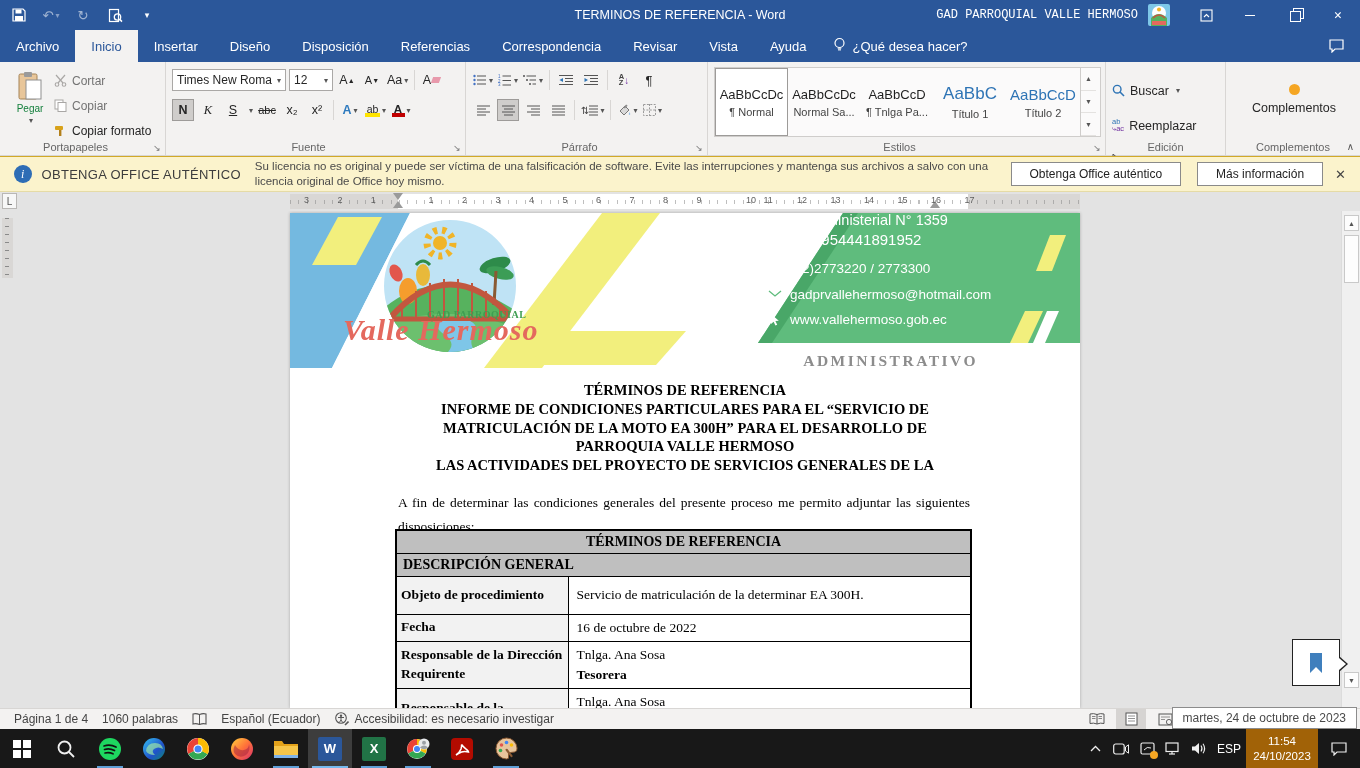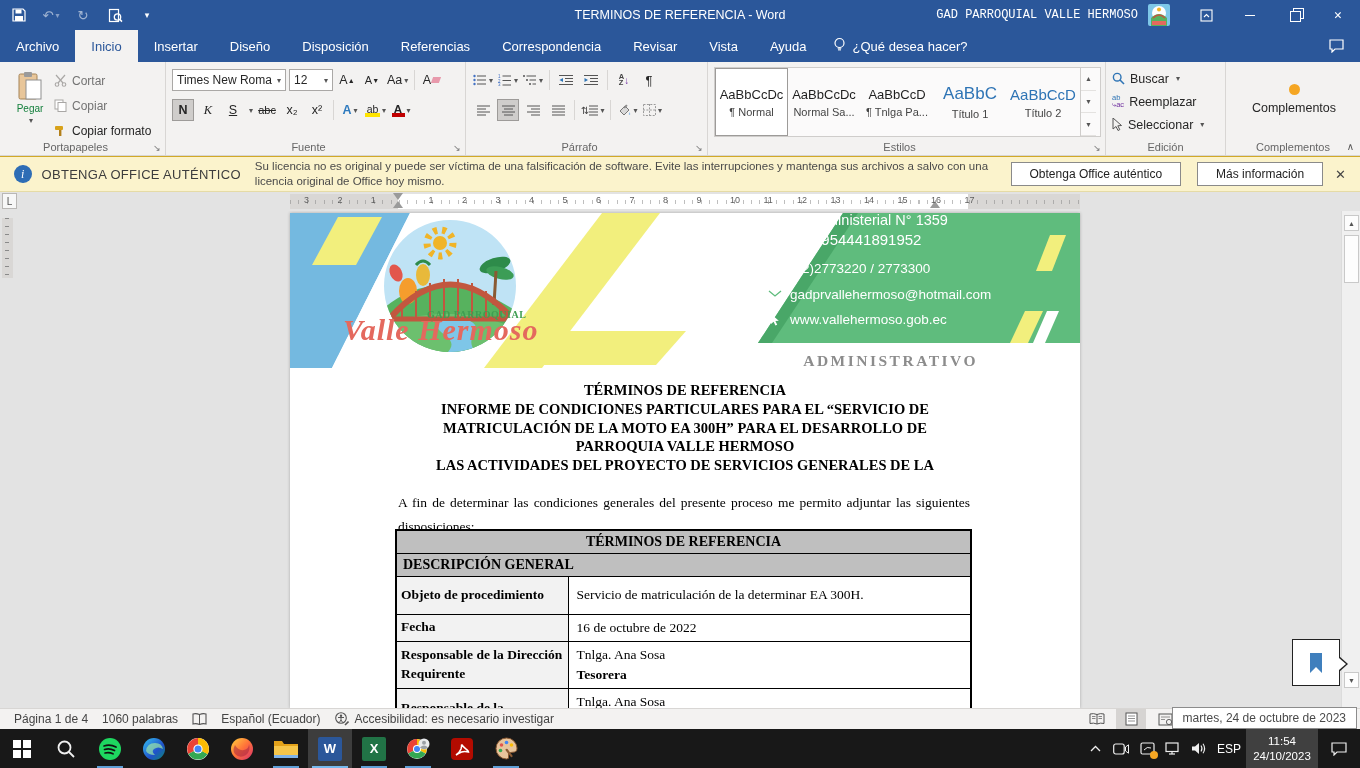--- a/index.html
+++ b/index.html
@@ -46,21 +46,21 @@
   .small-cmd { display:flex; align-items:center; gap:5px; height:21px; font-size:12px; color:#262626; }
   .small-cmd.dis { color:#737373; }
   .ultr { text-decoration:underline; }
   .styles-box { display:flex; border:1px solid #cfcdcb; background:#fbfafa; height:70px; }
   .stylecard { width:73px; display:flex; flex-direction:column; align-items:center; justify-content:center; gap:4px; border-right:1px solid transparent; }
   .stylecard.sel { border:1px solid #9d9b99; background:#fff; }
   .sprev { font-size:13px; color:#1f1f1f; white-space:nowrap; }
   .sname { font-size:11px; color:#444; white-space:nowrap; }
   .style-scroll { width:16px; display:flex; flex-direction:column; border-left:1px solid #cfcdcb; }
   .style-scroll div { flex:1; display:flex; align-items:center; justify-content:center; font-size:7px; color:#555; border-bottom:1px solid #e4e2e0; }
-  .edit-cmd { display:flex; align-items:center; gap:5px; height:23px; font-size:12.5px; color:#262626; }
+  .edit-cmd { display:flex; align-items:center; gap:5px; height:23px; font-size:12.5px; color:#262626;margin-top:12px; }
   .addin-btn { display:flex; flex-direction:column; align-items:center; justify-content:center; gap:6px; width:100%; height:64px; font-size:12.5px; color:#262626; }
   .dot { width:11px; height:11px; border-radius:50%; background:#f5a623; }
   .collapse { position:absolute; right:6px; bottom:3px; font-size:10px; color:#555; }
   .redbar { display:block; width:13px; height:4px; background:#c00000; margin-top:-2px; }
   .ylwbar { display:block; width:15px; height:4px; background:#ffe400; margin-top:-2px; }
   .eff-a { color:#2f7bbf; font-weight:bold; }
 
   
   .notice { position:absolute; left:0; top:156px; width:100%; height:36px; background:#fbf3cc; border-top:1px solid #d1a928; border-bottom:1px solid #e5dba6; display:flex; align-items:center; }
   .ninfo { width:18px; height:18px; border-radius:50%; background:#2e6db5; color:#fff; font-size:12px; font-style:italic; font-family:"Liberation Serif",serif; display:flex; align-items:center; justify-content:center; margin:0 10px 0 14px; }
@@ -122,21 +122,21 @@
 
   
   .taskbar { position:absolute; left:0; top:729px; width:100%; height:39px; background:#181818; display:flex; align-items:center; }
   .tkbtn { width:44px; height:39px; display:flex; align-items:center; justify-content:center; position:relative; flex:0 0 auto; }
   .tkbtn.running::after { content:''; position:absolute; bottom:0; left:9px; right:9px; height:2px; background:#5f9fd6; }
   .tkbtn.active { background:#3d3d3d; }
   .tkbtn.active::after { content:''; position:absolute; bottom:0; left:4px; right:4px; height:2px; background:#76b9ed; }
   .tray { position:absolute; right:0; top:0; height:39px; display:flex; align-items:center; }
   .trayico { width:26px; height:39px; display:flex; align-items:center; justify-content:center; color:#eee; }
   .lang { color:#fff; font-size:12px; width:34px; text-align:center; }
-  .clock { width:72px; height:39px; background:#404040; color:#fff; font-size:11.5px; text-align:center; display:flex; flex-direction:column; justify-content:center; line-height:1.3; }
+  .clock { width:72px; height:39px; background:#a16207; color:#fff; font-size:11.5px; text-align:center; display:flex; flex-direction:column; justify-content:center; line-height:1.3; }
   .acenter { width:42px; height:39px; display:flex; align-items:center; justify-content:center; }
 
   .w-ico { width:24px; height:24px; border-radius:2px; display:flex; align-items:center; justify-content:center; font-weight:bold; color:#fff; font-size:13px; }
 </style>
 </head>
 <body>
 
 <div class="app">
 
   <div class="titlebar">
@@ -540,21 +540,21 @@
       <span class="rnum" style="left: 370.8px;">1</span>
       <span class="rnum" style="left: 428.5px;">1</span>
       <span class="rnum" style="left: 462px;">2</span>
       <span class="rnum" style="left: 495.5px;">3</span>
       <span class="rnum" style="left: 529px;">4</span>
       <span class="rnum" style="left: 562.5px;">5</span>
       <span class="rnum" style="left: 596px;">6</span>
       <span class="rnum" style="left: 629.5px;">7</span>
       <span class="rnum" style="left: 663px;">8</span>
       <span class="rnum" style="left: 696.5px;">9</span>
-      <span class="rnum" style="left: 730px;">10</span>
+      <span class="rnum" style="left: 746px;">10</span>
       <span class="rnum" style="left: 763.5px;">11</span>
       <span class="rnum" style="left: 797px;">12</span>
       <span class="rnum" style="left: 830.5px;">13</span>
       <span class="rnum" style="left: 864px;">14</span>
       <span class="rnum" style="left: 897.5px;">15</span>
       <span class="rnum" style="left: 931px;">16</span>
       <span class="rnum" style="left: 964.5px;">17</span>
     </div>
 
   <div class="canvas">

